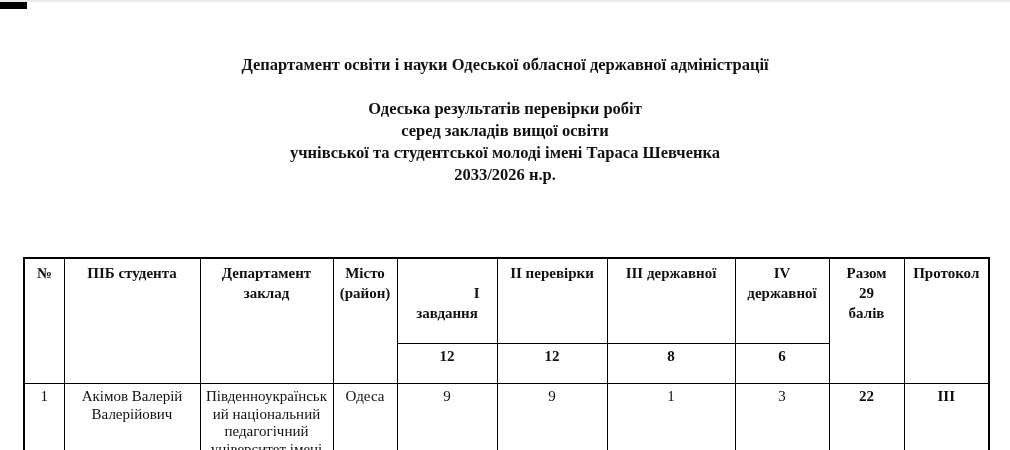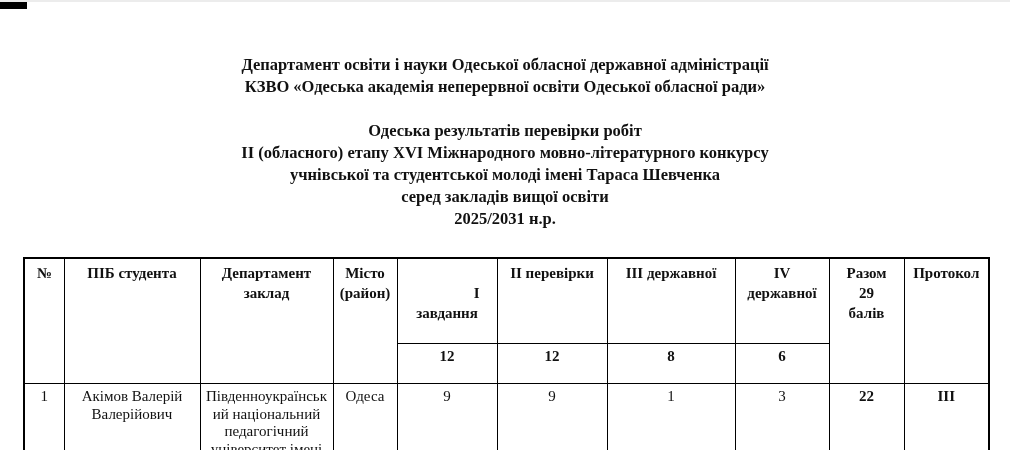--- a/index.html
+++ b/index.html
@@ -32,28 +32,26 @@
 </head>
 <body>
 
 <div class="page">
   <div class="top-edge"></div>
   <div class="scan-bar"></div>
 
   <div class="doc-header">
     <div class="org-block">
       <div>Департамент освіти і науки Одеської обласної державної адміністрації</div>
-      <div>КЗВО «Одеська академія неперервної освіти Одеської обласної ради»</div>
     </div>
     <div class="title-block">
       <div>Одеська результатів перевірки робіт</div>
-      <div>ІІ (обласного) етапу XVI Міжнародного мовно-літературного конкурсу</div>
+      <div>серед закладів вищої освіти</div>
       <div>учнівської та студентської молоді імені Тараса Шевченка</div>
-      <div>серед закладів вищої освіти</div>
-      <div>2025/2031 н.р.</div>
+      <div>2033/2026 н.р.</div>
     </div>
   </div>
 
   <table class="results">
     <colgroup>
       <col style="width:40px">
         <col style="width:136px">
         <col style="width:133px">
       <col style="width:64px">
         <col style="width:100px">

